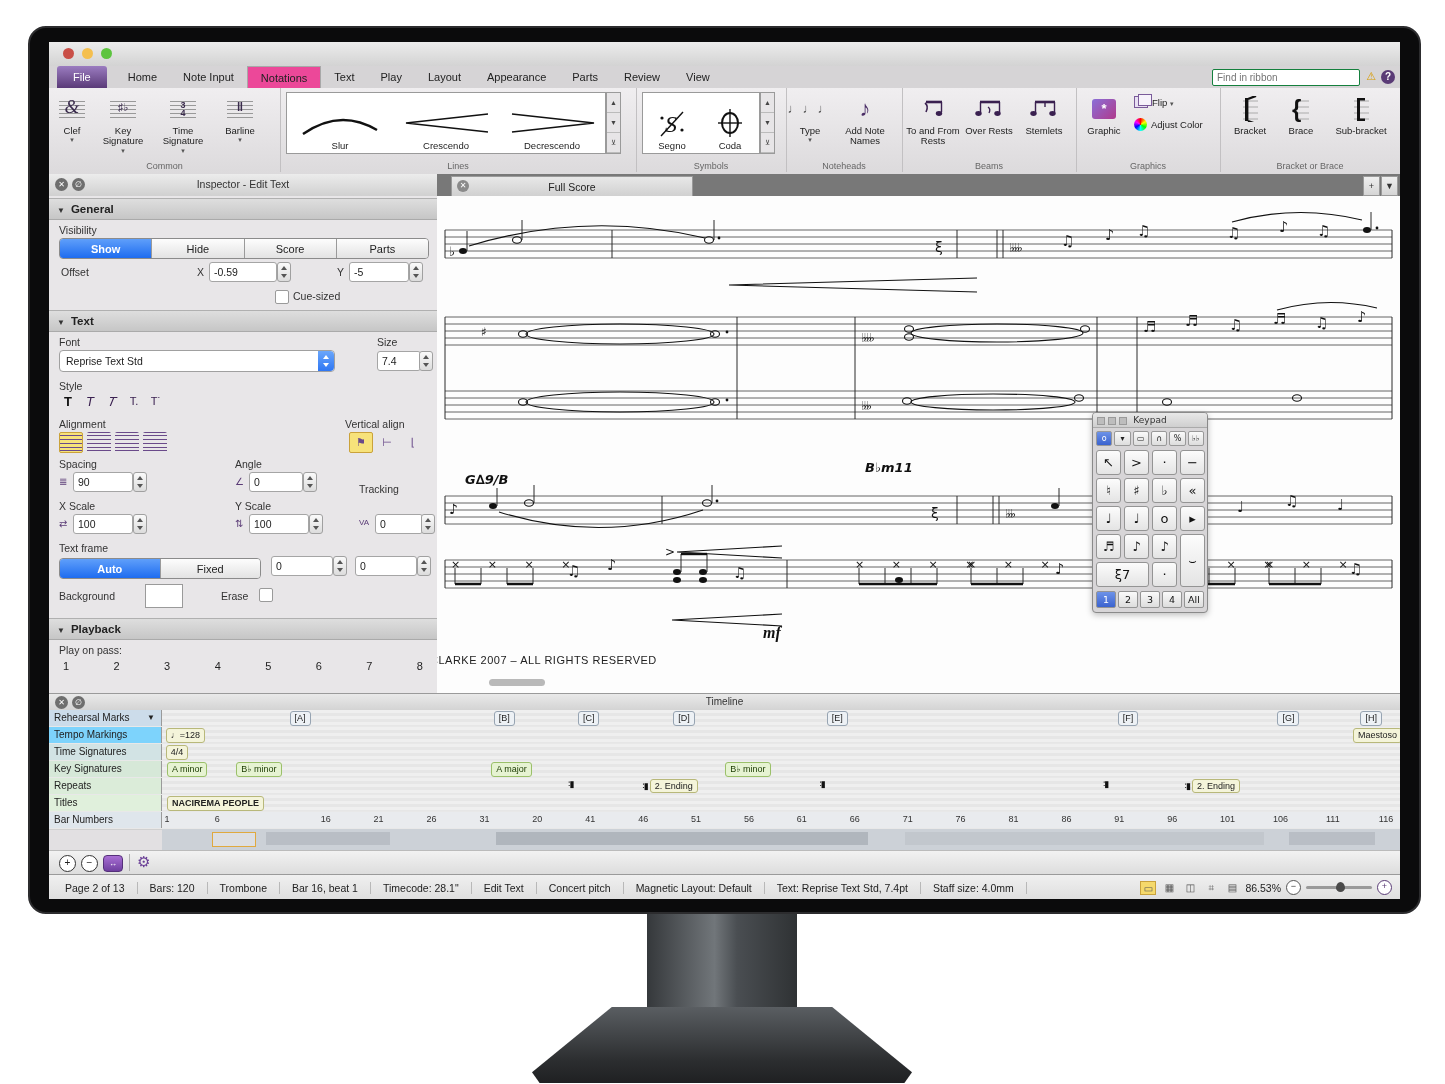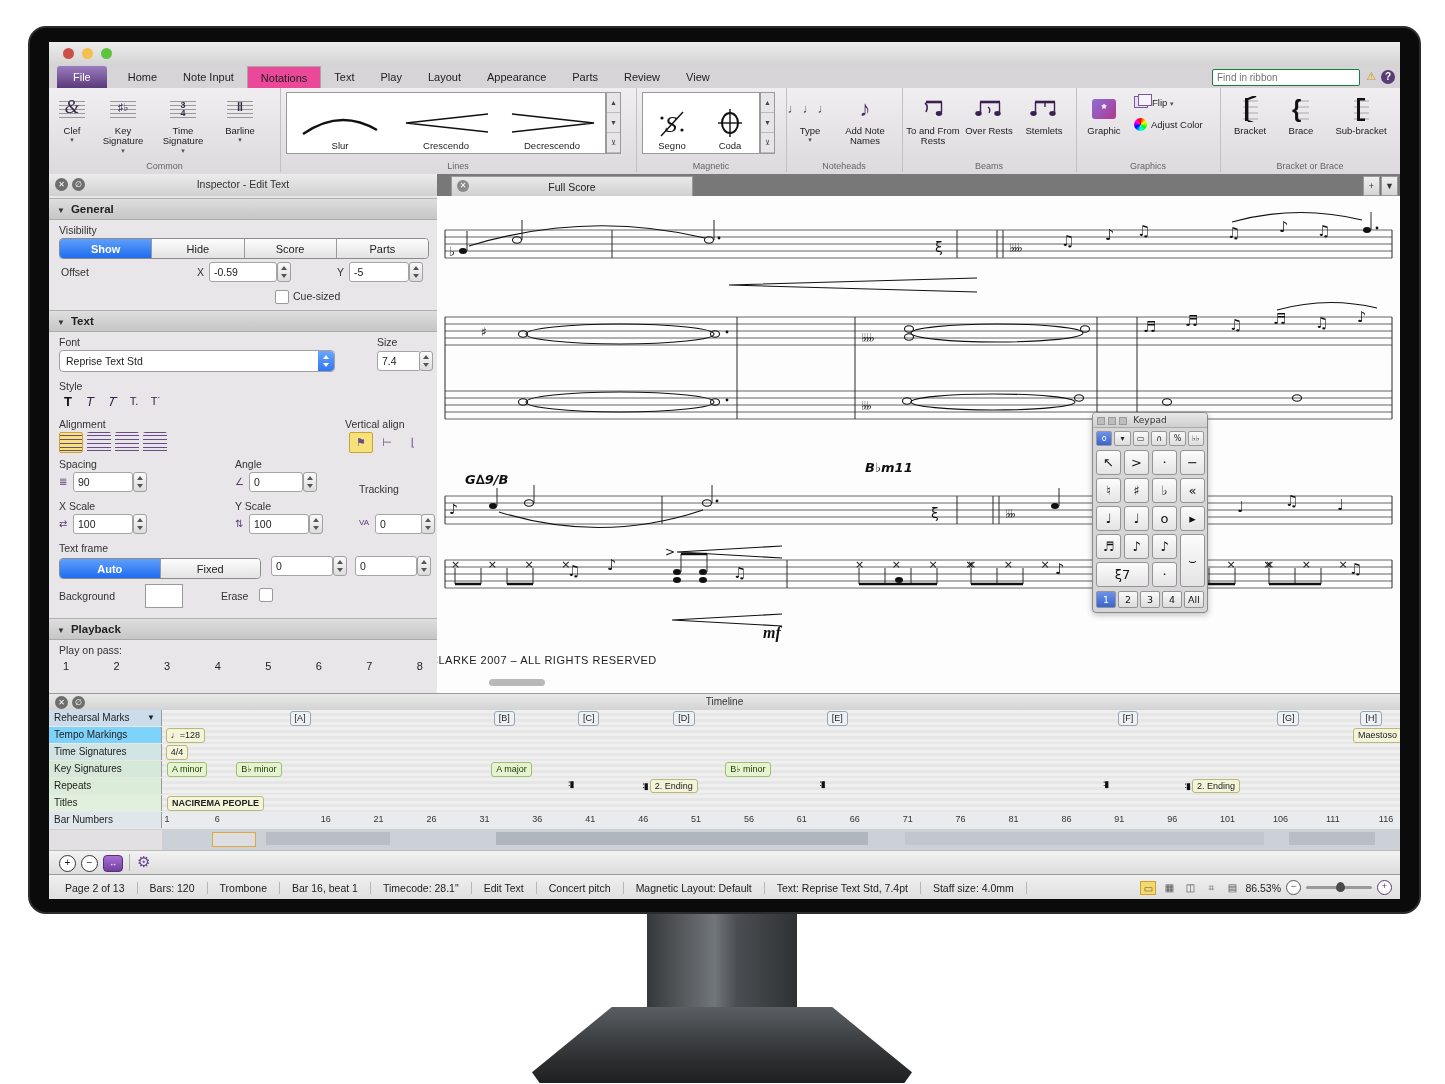--- a/index.html
+++ b/index.html
@@ -259,21 +259,21 @@
                 <line x1="3" y1="15" x2="27" y2="15" stroke="#111" stroke-width="1.4"></line>
               </svg>
               <span>Coda</span>
             </div>
           </div>
           <div class="gscroll" style="left:124px;height:60px">
               <span>▲</span>
               <span>▼</span>
               <span>⊻</span>
             </div>
-          <div class="glabel">Magnetic</div>
+          <div class="glabel">Symbols</div>
         </div>
 
         <div class="rgroup" style="left:737px;width:116px">
           <div class="rbtn" style="left:4px;width:40px">
             <div class="ic" style="color:#555;font-size:13px;letter-spacing:2px">♩♩♩</div>
             <span>Type</span>
               <span class="caret">▾</span>
           </div>
           <div class="rbtn" style="left:48px;width:62px">
             <div class="ic" style="font-size:22px;color:#4a2d66">♪</div>
@@ -730,21 +730,21 @@
           <div class="tl-lab" style="background:#dfe6ec">Bar Numbers</div>
           <div class="tl-track" style="background:#e9ebee">
 
           <span class="bar-num" style="left: 0.2%;"><span>1</span></span>
               <span class="bar-num" style="left: 4.27%;"><span>6</span></span>
               <span class="bar-num" style="left: 8.55%; margin-top: 36px;"><span>11</span></span>
               <span class="bar-num" style="left: 12.82%;"><span>16</span></span>
               <span class="bar-num" style="left: 17.09%;"><span>21</span></span>
               <span class="bar-num" style="left: 21.37%;"><span>26</span></span>
               <span class="bar-num" style="left: 25.64%;"><span>31</span></span>
-              <span class="bar-num" style="left: 29.91%;"><span>36</span></span>
+              <span class="bar-num" style="left: 29.91%;"><span>20</span></span>
               <span class="bar-num" style="left: 34.19%;"><span>41</span></span>
               <span class="bar-num" style="left: 38.46%;"><span>46</span></span>
               <span class="bar-num" style="left: 42.74%;"><span>51</span></span>
               <span class="bar-num" style="left: 47.01%;"><span>56</span></span>
               <span class="bar-num" style="left: 51.28%;"><span>61</span></span>
               <span class="bar-num" style="left: 55.56%;"><span>66</span></span>
               <span class="bar-num" style="left: 59.83%;"><span>71</span></span>
               <span class="bar-num" style="left: 64.1%;"><span>76</span></span>
               <span class="bar-num" style="left: 68.38%;"><span>81</span></span>
               <span class="bar-num" style="left: 72.65%;"><span>86</span></span>

